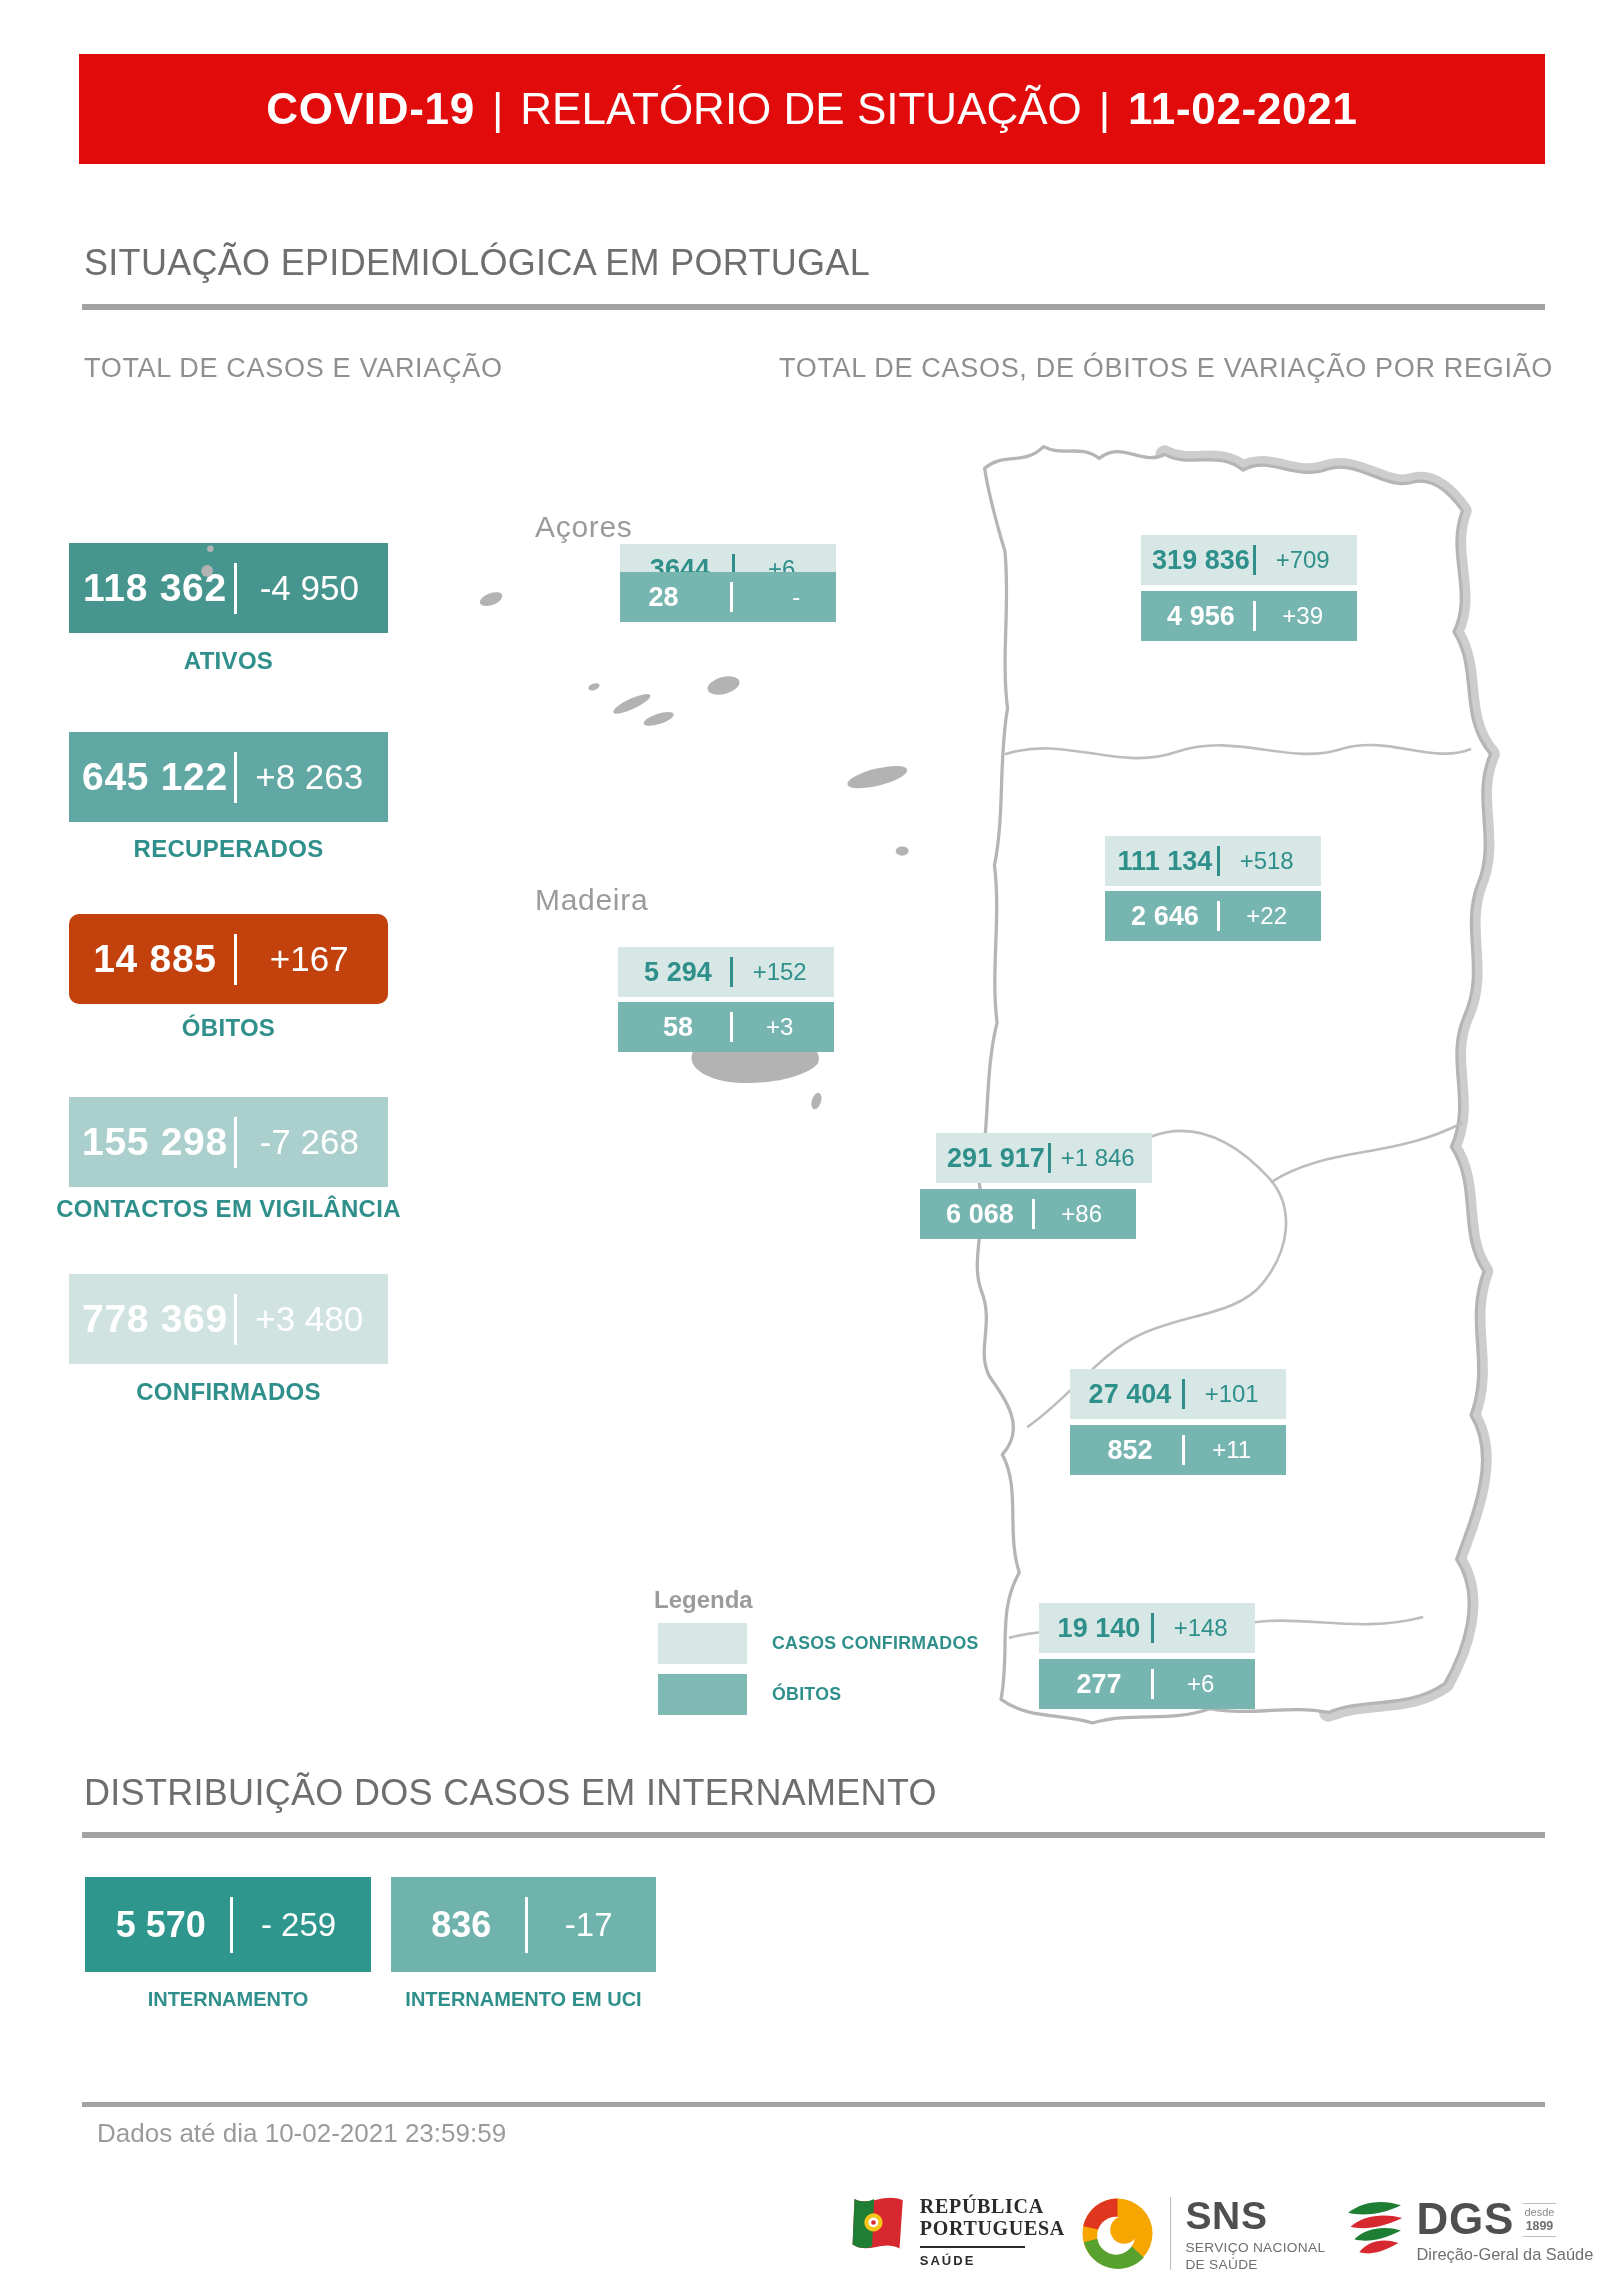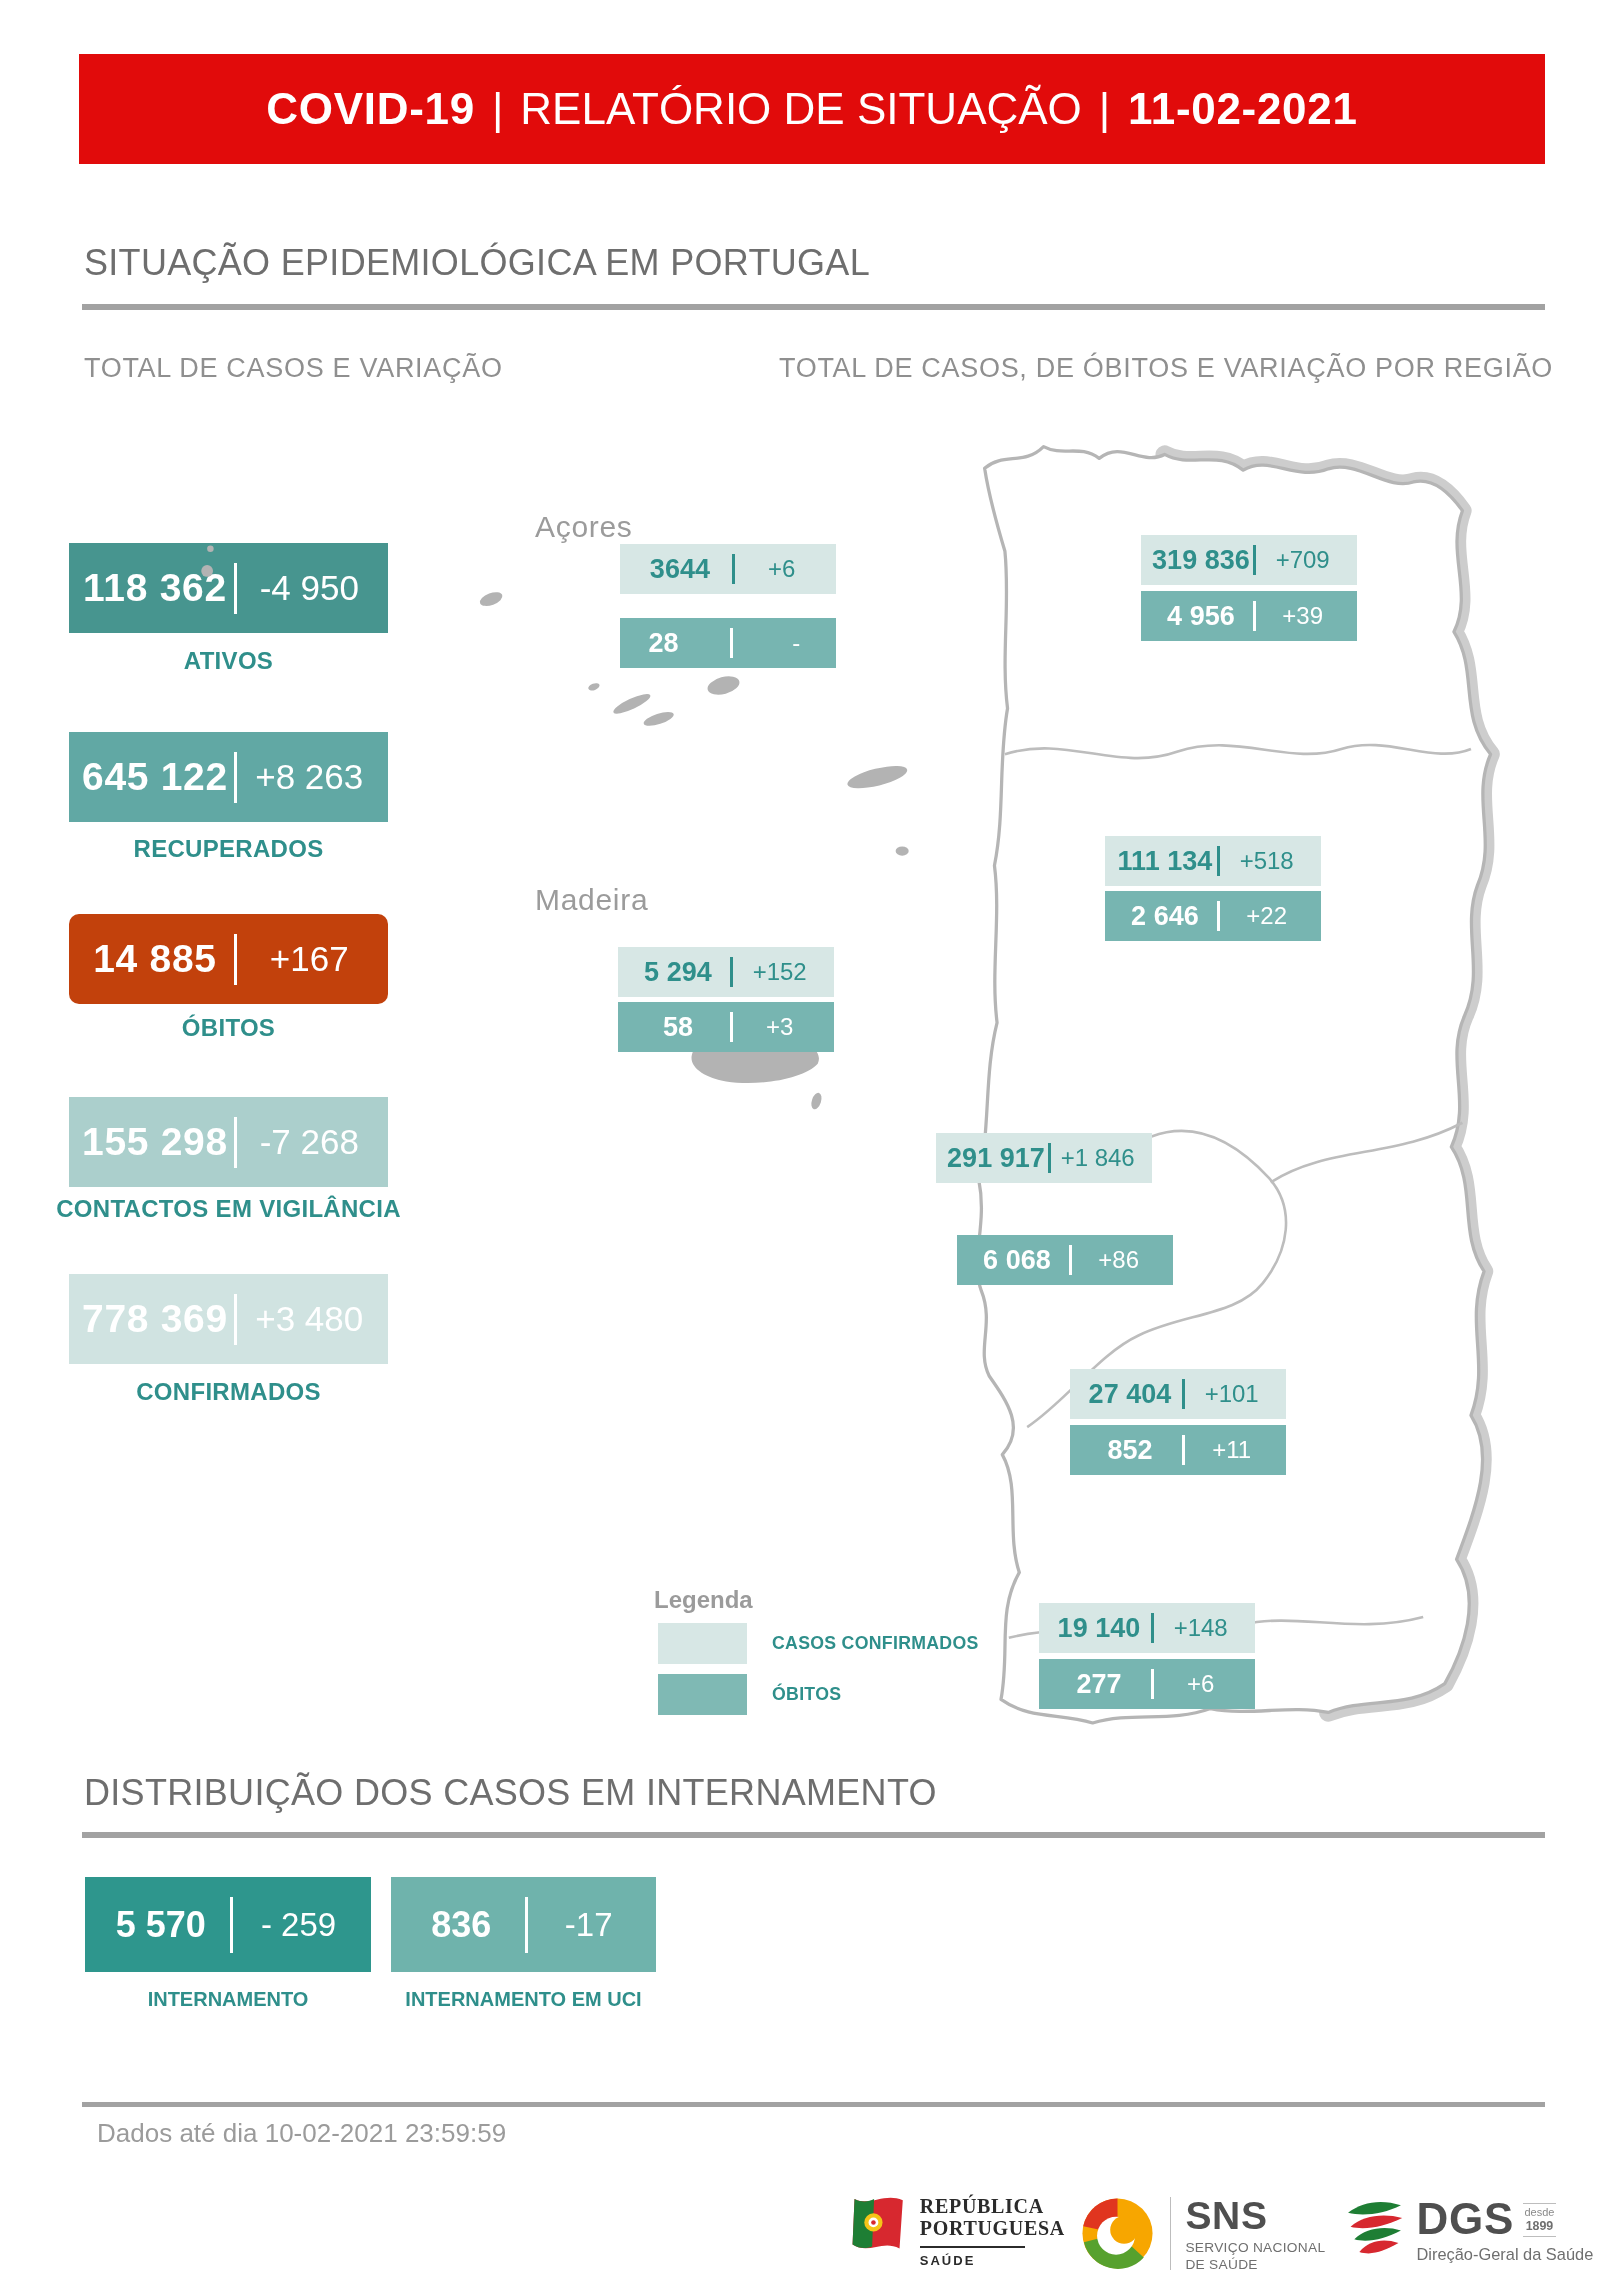--- a/index.html
+++ b/index.html
@@ -49,25 +49,25 @@
   #lbl-madeira{left:535px;top:883px;}
 
   
   .rbox{position:absolute;width:216px;height:50px;display:flex;align-items:center;
         padding:0 7.9px;box-sizing:border-box;}
   .rbox.light{background:#d7e7e5;color:#2f8f8b;}
   .rbox.dark{background:#77b5b1;color:#ffffff;}
   .rbox .rval{flex:1.12;text-align:center;font-weight:700;font-size:27px;white-space:nowrap;}
   .rbox .rline{width:3.3px;height:30px;background:currentColor;}
   .rbox .rchg{flex:1;text-align:center;font-size:24px;font-weight:400;white-space:nowrap;}
-  #r-acores-c{left:620px;top:544px;}  #r-acores-d{left:620px;top:618px;gap:31px;}
+  #r-acores-c{left:620px;top:544px;}  #r-acores-d{left:620px;top:572px;gap:31px;}
   #r-norte-c{left:1141px;top:535px;justify-content:center;}  #r-norte-d{left:1141px;top:591px;}
   #r-centro-c{left:1105px;top:836px;}#r-centro-d{left:1105px;top:891px;}
   #r-madeira-c{left:618px;top:947px;}#r-madeira-d{left:618px;top:1002px;}
-  #r-lisboa-c{left:936px;top:1133px;}#r-lisboa-d{left:957px;top:1189px;margin-top:46px;}
+  #r-lisboa-c{left:936px;top:1133px;}#r-lisboa-d{left:920px;top:1189px;}
   #r-alentejo-c{left:1070px;top:1369px;}#r-alentejo-d{left:1070px;top:1425px;}
   #r-algarve-c{left:1039px;top:1603px;}#r-algarve-d{left:1039px;top:1659px;}
 
   
   #legend-title{position:absolute;left:654px;top:1586px;font-size:24px;font-weight:700;color:#9b9b9b;}
   .lswatch{position:absolute;left:658px;width:89px;height:41px;}
   #lsw1{top:1623px;background:#d7e7e5;}
   #lsw2{top:1674px;background:#7fb9b4;}
   .llabel{position:absolute;left:772px;font-size:17.7px;font-weight:700;color:#2f8f8b;letter-spacing:0.3px;white-space:nowrap;}
   #llab1{top:1633px;} #llab2{top:1684px;}

